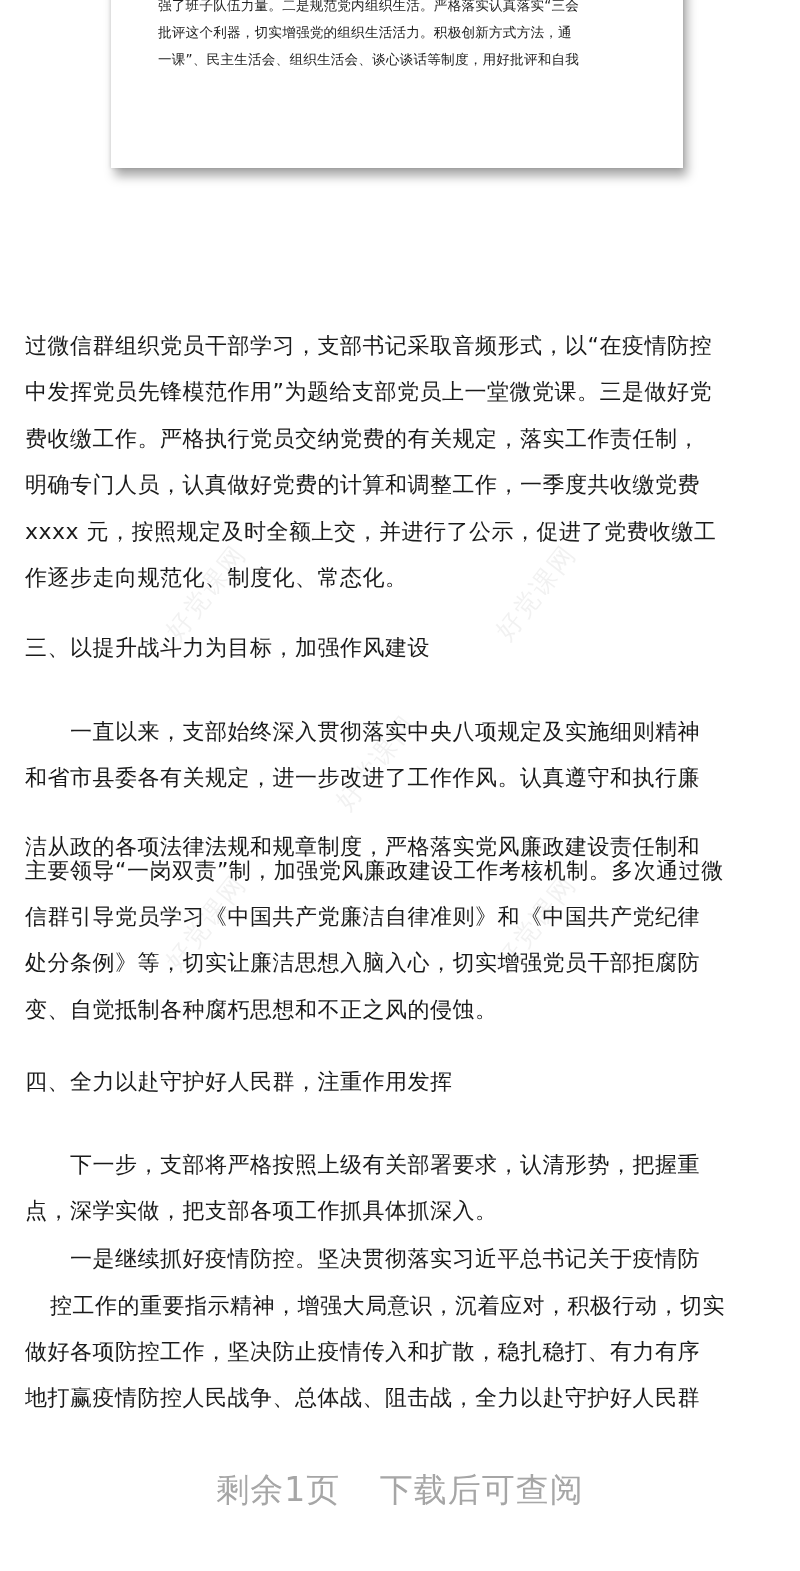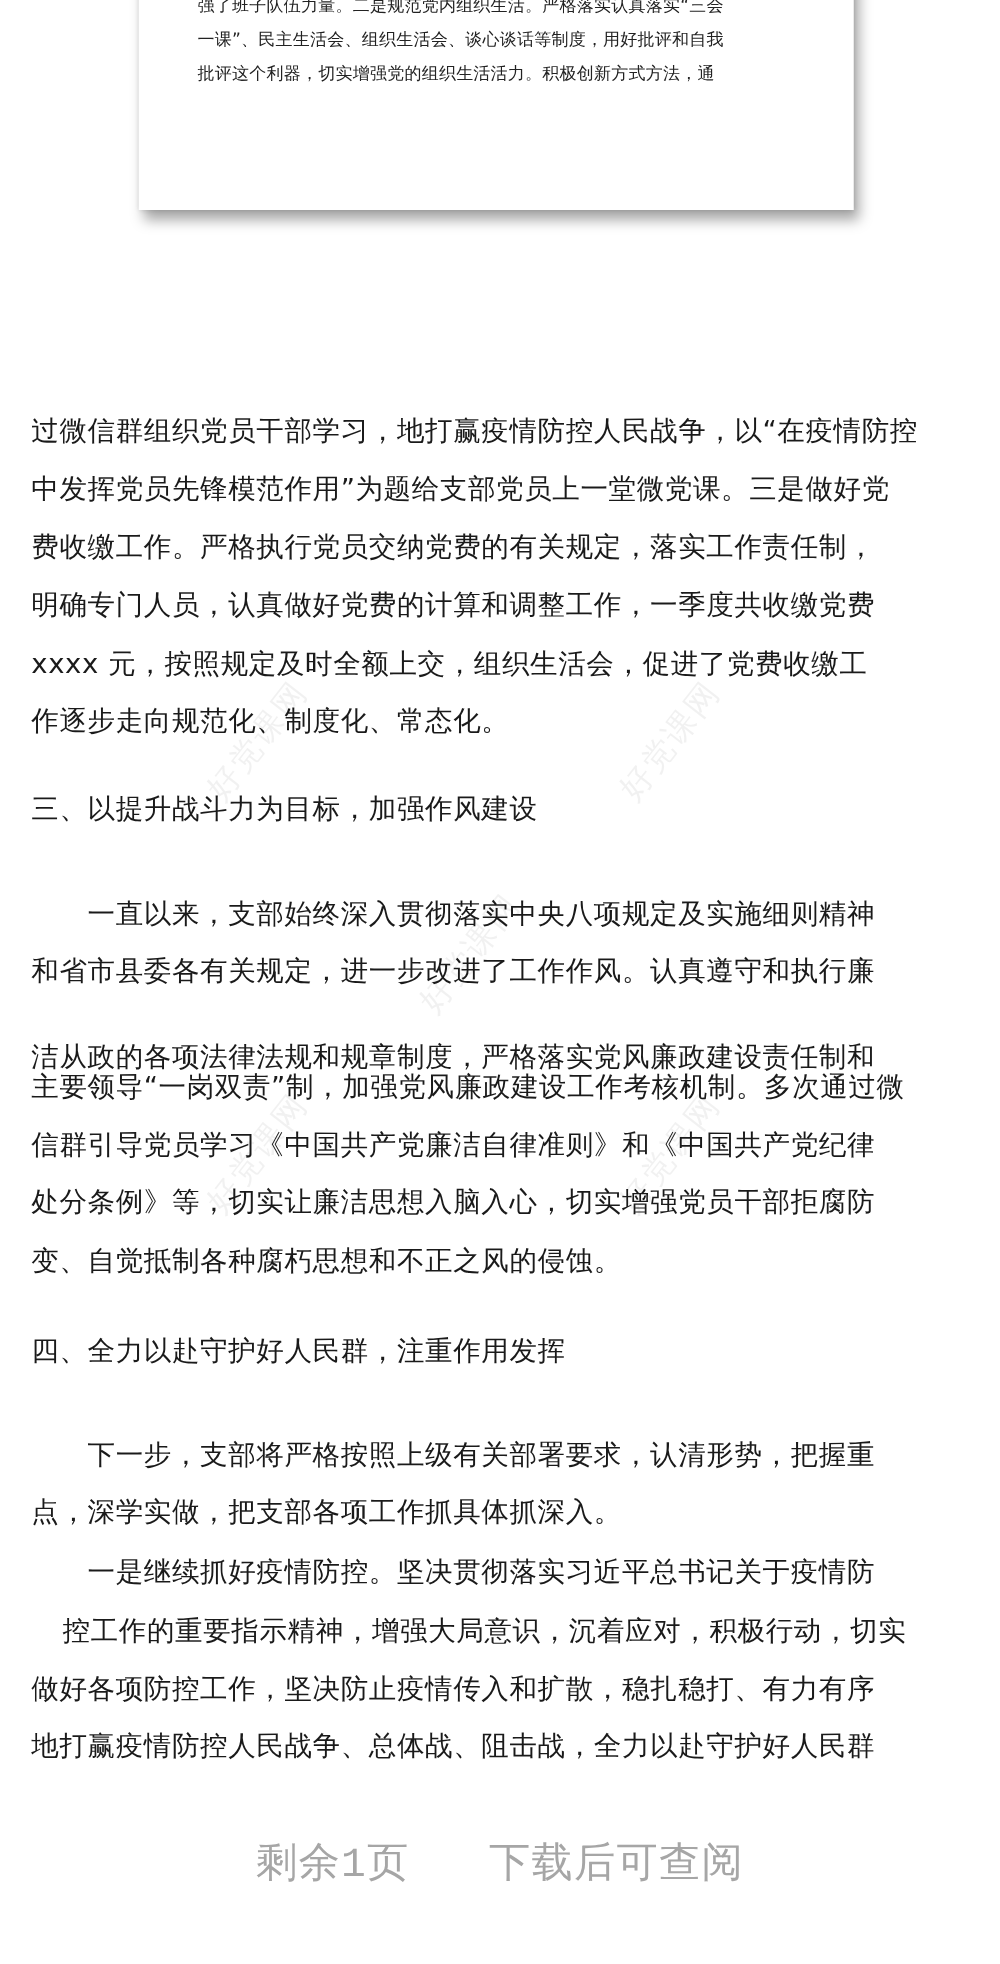--- a/index.html
+++ b/index.html
@@ -8,47 +8,47 @@
   .card { position:absolute; left:111px; top:-20px; width:572px; height:188px; background:#fff;
           box-shadow: 4px 8px 10px rgba(0,0,0,0.35), 0 0 4px rgba(0,0,0,0.15); }
   .card-text { position:absolute; left:47px; top:12px; width:490px; font-size:13.6px;
                line-height:27px; color:#222; letter-spacing:0.2px; }
   .card-line { white-space:nowrap; height:27px; }
   .body-text { position:absolute; left:25px; width:752px; font-size:22px; color:#1a1a1a; }
   .line { position:absolute; left:0; white-space:nowrap; height:30px; line-height:30px; letter-spacing:0.5px; }
   .heading { font-size:22px; }
   .footer { position:absolute; left:0; width:800px; top:1468px; text-align:center;
             font-size:33px; color:#a6a6a6; letter-spacing:1px; }
-  .footer span { margin:0 26px;font-family:Liberation Mono, monospace; }
+  .footer span { margin:0 14px; }
   .wm { position:absolute; font-size:26px; color:rgba(0,0,0,0.055); transform:rotate(-52deg);
         white-space:nowrap; letter-spacing:2px; pointer-events:none; }
 </style>
 </head>
 <body>
 
 <div class="card">
   <div class="card-text">
     <div class="card-line">强了班子队伍力量。二是规范党内组织生活。严格落实认真落实“三会</div>
+    <div class="card-line">批评这个利器，切实增强党的组织生活活力。积极创新方式方法，通</div>
     <div class="card-line">一课”、民主生活会、组织生活会、谈心谈话等制度，用好批评和自我</div>
-    <div class="card-line">批评这个利器，切实增强党的组织生活活力。积极创新方式方法，通</div>
   </div>
 </div>
 
 <div class="wm" style="left:150px;top:575px;">好党课网</div>
 <div class="wm" style="left:480px;top:575px;">好党课网</div>
 <div class="wm" style="left:320px;top:745px;">好党课网</div>
 <div class="wm" style="left:150px;top:905px;">好党课网</div>
 <div class="wm" style="left:480px;top:905px;">好党课网</div>
 
 <div class="body-text" style="top:0;">
-  <div class="line" style="top:331px;">过微信群组织党员干部学习，地打赢疫情防控人民战争，以“在疫情防控</div>
+  <div class="line" style="top:331px;">过微信群组织党员干部学习，支部书记采取音频形式，以“在疫情防控</div>
   <div class="line" style="top:377px;">中发挥党员先锋模范作用”为题给支部党员上一堂微党课。三是做好党</div>
   <div class="line" style="top:424px;">费收缴工作。严格执行党员交纳党费的有关规定，落实工作责任制，</div>
   <div class="line" style="top:470px;">明确专门人员，认真做好党费的计算和调整工作，一季度共收缴党费</div>
-  <div class="line" style="top:517px;">xxxx 元，按照规定及时全额上交，组织生活会，促进了党费收缴工</div>
+  <div class="line" style="top:517px;">xxxx 元，按照规定及时全额上交，并进行了公示，促进了党费收缴工</div>
   <div class="line" style="top:563px;text-align:right;">作逐步走向规范化、制度化、常态化。</div>
   <div class="line heading" style="top:633px;text-align:right;">三、以提升战斗力为目标，加强作风建设</div>
   <div class="line" style="top:717px;">　　一直以来，支部始终深入贯彻落实中央八项规定及实施细则精神</div>
   <div class="line" style="top:763px;">和省市县委各有关规定，进一步改进了工作作风。认真遵守和执行廉</div>
   <div class="line" style="top:832px;">洁从政的各项法律法规和规章制度，严格落实党风廉政建设责任制和</div>
   <div class="line" style="top:856px;">主要领导“一岗双责”制，加强党风廉政建设工作考核机制。多次通过微</div>
   <div class="line" style="top:902px;text-align:center;">信群引导党员学习《中国共产党廉洁自律准则》和《中国共产党纪律</div>
   <div class="line" style="top:948px;">处分条例》等，切实让廉洁思想入脑入心，切实增强党员干部拒腐防</div>
   <div class="line" style="top:995px;">变、自觉抵制各种腐朽思想和不正之风的侵蚀。</div>
   <div class="line heading" style="top:1067px;">四、全力以赴守护好人民群，注重作用发挥</div>

